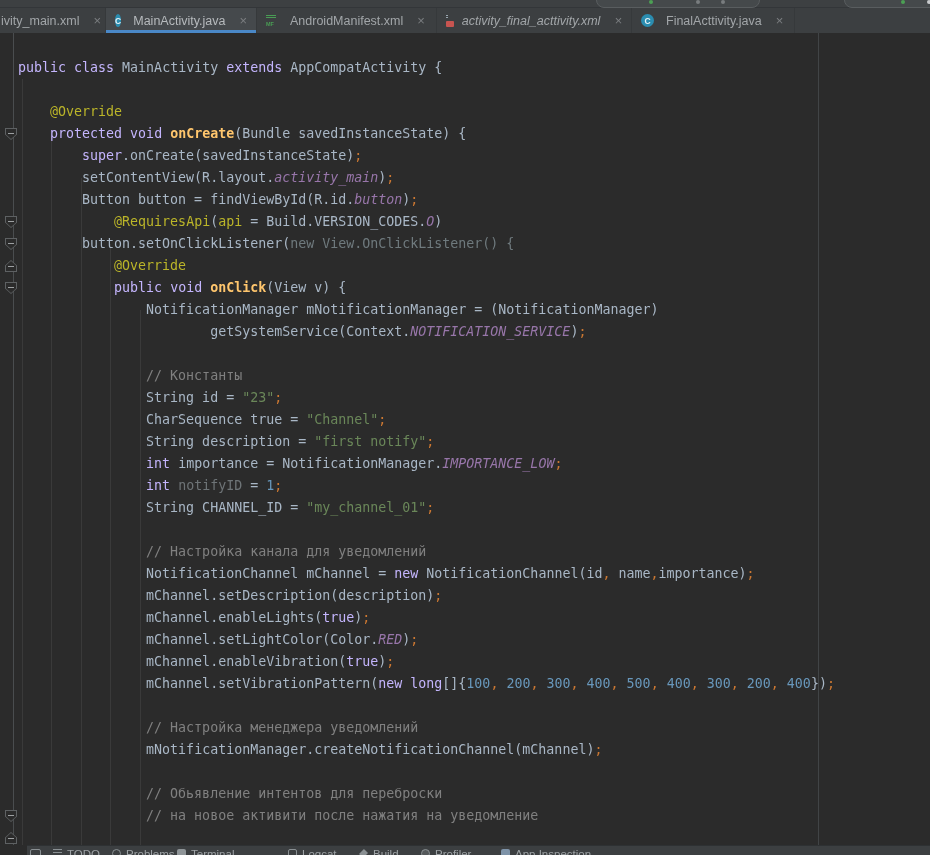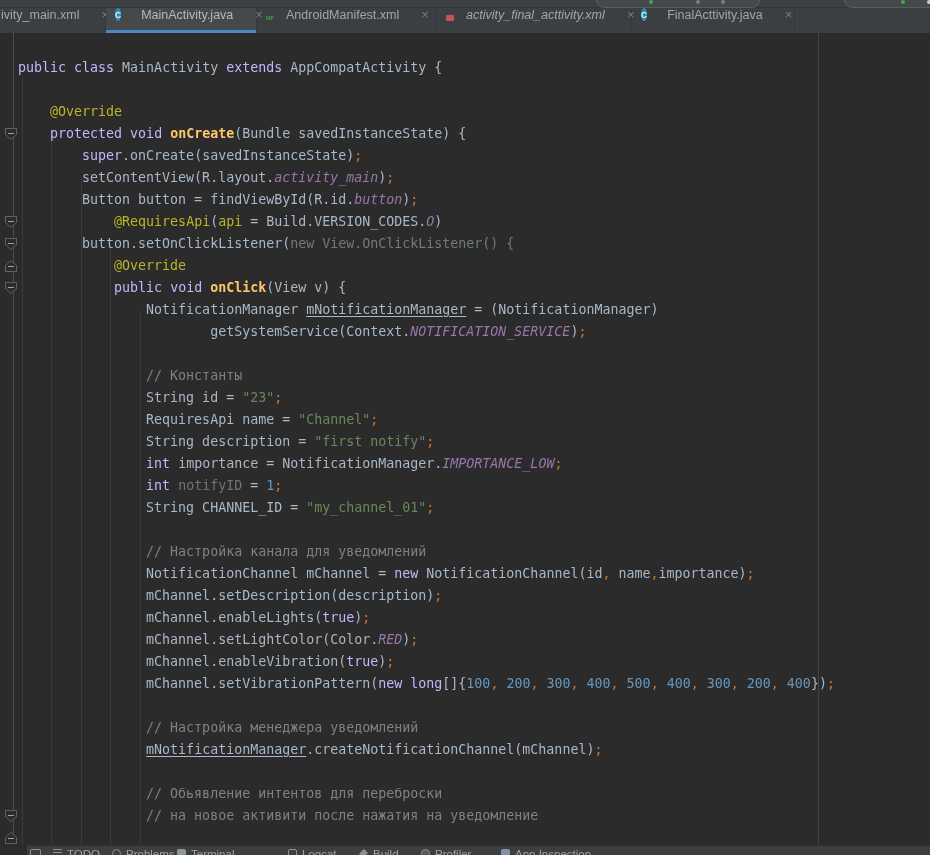--- a/index.html
+++ b/index.html
@@ -6,21 +6,21 @@
   #app{position:relative;width:930px;height:855px;overflow:hidden;
        font-family:"Liberation Sans",sans-serif;background:#2B2B2B;}
 
   
   .top-strip{position:absolute;left:0;top:0;width:930px;height:7px;background:#3D4042;border-bottom:1px solid #333639;}
   .widget{position:absolute;top:-10px;height:16px;border:1px solid #595D5F;border-radius:8px;background:#45494B;}
   .dot{position:absolute;bottom:3px;width:4px;height:4px;border-radius:50%;}
 
   
   .tabbar{position:absolute;left:0;top:8px;width:930px;height:25px;background:#3C3F41;display:flex;align-items:stretch;}
-  .tab{display:flex;align-items:flex-start;gap:20px;padding:0 9px;position:relative;
+  .tab{display:flex;align-items:center;gap:12px;padding:0 9px;position:relative;
        color:#A2A6A9;font-size:12.5px;border-right:1px solid #36393B;cursor:default;white-space:nowrap;}
   .tab.first{padding-left:1px;}
   .tab.active{background:#45494C;color:#B6BABD;}
   .tab.active::after{content:"";position:absolute;left:0;right:0;bottom:-0px;height:3px;background:#4A88C7;}
   .tab .close{color:#7B7E81;font-size:13px;line-height:1;margin-left:2px;}
   .ic-class{width:13px;height:13px;border-radius:50%;background:#2B8DB0;color:#E8F2F7;
             font-size:8.5px;font-weight:bold;display:flex;align-items:center;justify-content:center;}
   .ic-manifest{width:12px;height:13px;position:relative;}
   .ic-manifest .bars{position:absolute;left:0;right:2px;top:1px;height:5px;
        background:repeating-linear-gradient(to bottom,#499C54 0 1px,transparent 1px 2.5px);}
@@ -42,21 +42,21 @@
   .tk-k{color:#c4b5fd}
   .tk-a{color:#BBB529}
   .tk-m{color:#FFC66D;font-weight:bold}
   .tk-s{color:#6A8759}
   .tk-n{color:#6897BB}
   .tk-c{color:#808080}
   .tk-i{color:#9876AA;font-style:italic}
   .tk-g{color:#6F7A7E}
   .tk-g2{color:#6E7477}
   .tk-p{color:#CC7832}
-  .tk-u{color:#A9B7C6;text-decoration:underline;text-underline-offset:2px;text-decoration-thickness:1px;}
+  .tk-u{color:#A9B7C6;text-underline-offset:2px;text-decoration-thickness:1px;}
 
   .fold{position:absolute;left:5px;width:12px;height:12px;}
   .fold .o,.fold .in{position:absolute;}
   .fold .o{inset:0;background:#5E6163;}
   .fold .in{inset:1px;background:#2B2B2B;}
   .fold.down .o,.fold.down .in{clip-path:polygon(0 0,100% 0,100% 55%,50% 100%,0 55%);}
   .fold.up .o,.fold.up .in{clip-path:polygon(50% 0,100% 45%,100% 100%,0 100%,0 45%);}
   .fold .mi{position:absolute;left:3px;right:3px;height:1px;background:#9DA0A2;}
   .fold.down .mi{top:5px;} .fold.up .mi{top:6px;}
 
@@ -143,21 +143,21 @@
         <div class="code-line"><span class="tk-d">        Button button = findViewById(R.id.</span><span class="tk-i">button</span><span class="tk-d">)</span><span class="tk-p">;</span></div>
         <div class="code-line"><span class="tk-d">            </span><span class="tk-a">@RequiresApi</span><span class="tk-d">(</span><span class="tk-a">api</span><span class="tk-d"> = Build.VERSION_CODES.</span><span class="tk-i">O</span><span class="tk-d">)</span></div>
         <div class="code-line"><span class="tk-d">        button.setOnClickListener(</span><span class="tk-g">new View.OnClickListener() {</span></div>
         <div class="code-line"><span class="tk-d">            </span><span class="tk-a">@Override</span></div>
         <div class="code-line"><span class="tk-d">            </span><span class="tk-k">public</span><span class="tk-d"> </span><span class="tk-k">void</span><span class="tk-d"> </span><span class="tk-m">onClick</span><span class="tk-d">(View v) {</span></div>
         <div class="code-line"><span class="tk-d">                NotificationManager </span><span class="tk-u">mNotificationManager</span><span class="tk-d"> = (NotificationManager)</span></div>
         <div class="code-line"><span class="tk-d">                        getSystemService(Context.</span><span class="tk-i">NOTIFICATION_SERVICE</span><span class="tk-d">)</span><span class="tk-p">;</span></div>
         <div class="code-line"></div>
         <div class="code-line"><span class="tk-c">                // Константы</span></div>
         <div class="code-line"><span class="tk-d">                String id = </span><span class="tk-s">"23"</span><span class="tk-p">;</span></div>
-        <div class="code-line"><span class="tk-d">                RequiresApi name = </span><span class="tk-s">"Channel"</span><span class="tk-p">;</span></div>
+        <div class="code-line"><span class="tk-d">                CharSequence true = </span><span class="tk-s">"Channel"</span><span class="tk-p">;</span></div>
         <div class="code-line"><span class="tk-d">                String description = </span><span class="tk-s">"first notify"</span><span class="tk-p">;</span></div>
         <div class="code-line"><span class="tk-d">                </span><span class="tk-k">int</span><span class="tk-d"> importance = NotificationManager.</span><span class="tk-i">IMPORTANCE_LOW</span><span class="tk-p">;</span></div>
         <div class="code-line"><span class="tk-d">                </span><span class="tk-k">int</span><span class="tk-d"> </span><span class="tk-g2">notifyID</span><span class="tk-d"> = </span><span class="tk-n">1</span><span class="tk-p">;</span></div>
         <div class="code-line"><span class="tk-d">                String CHANNEL_ID = </span><span class="tk-s">"my_channel_01"</span><span class="tk-p">;</span></div>
         <div class="code-line"></div>
         <div class="code-line"><span class="tk-c">                // Настройка канала для уведомлений</span></div>
         <div class="code-line"><span class="tk-d">                NotificationChannel mChannel = </span><span class="tk-k">new</span><span class="tk-d"> NotificationChannel(id</span><span class="tk-p">,</span><span class="tk-d"> name</span><span class="tk-p">,</span><span class="tk-d">importance)</span><span class="tk-p">;</span></div>
         <div class="code-line"><span class="tk-d">                mChannel.setDescription(description)</span><span class="tk-p">;</span></div>
         <div class="code-line"><span class="tk-d">                mChannel.enableLights(</span><span class="tk-k">true</span><span class="tk-d">)</span><span class="tk-p">;</span></div>
         <div class="code-line"><span class="tk-d">                mChannel.setLightColor(Color.</span><span class="tk-i">RED</span><span class="tk-d">)</span><span class="tk-p">;</span></div>

